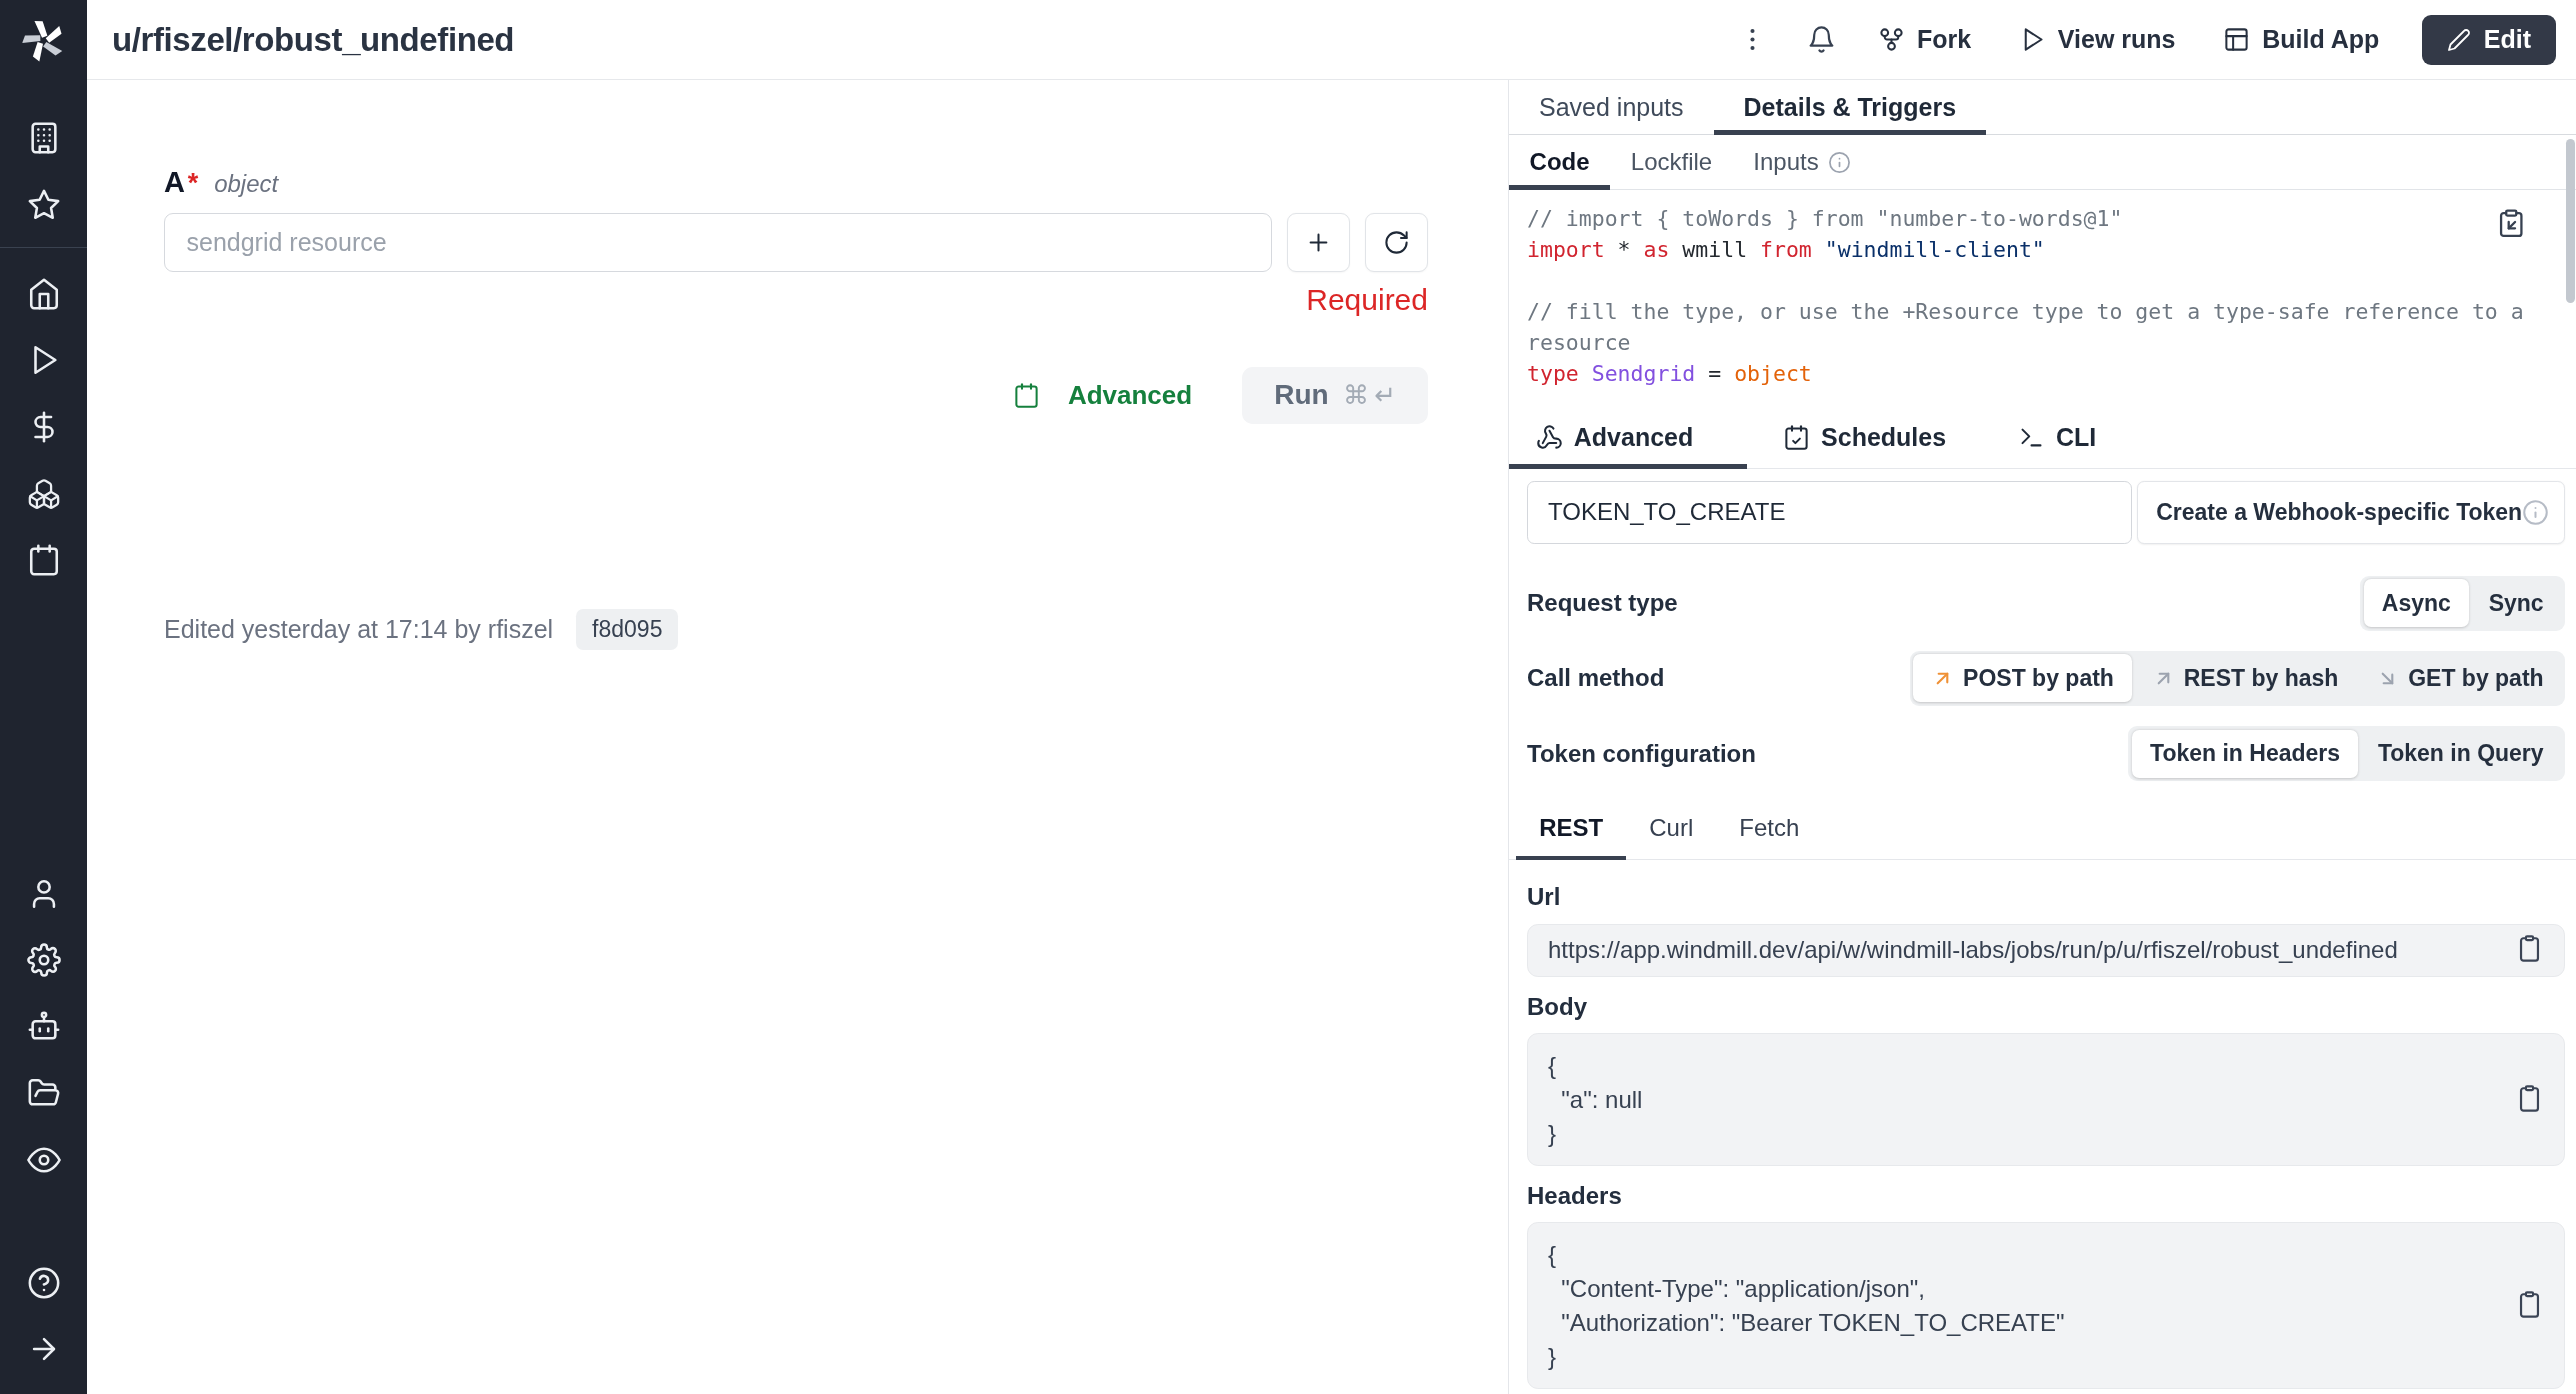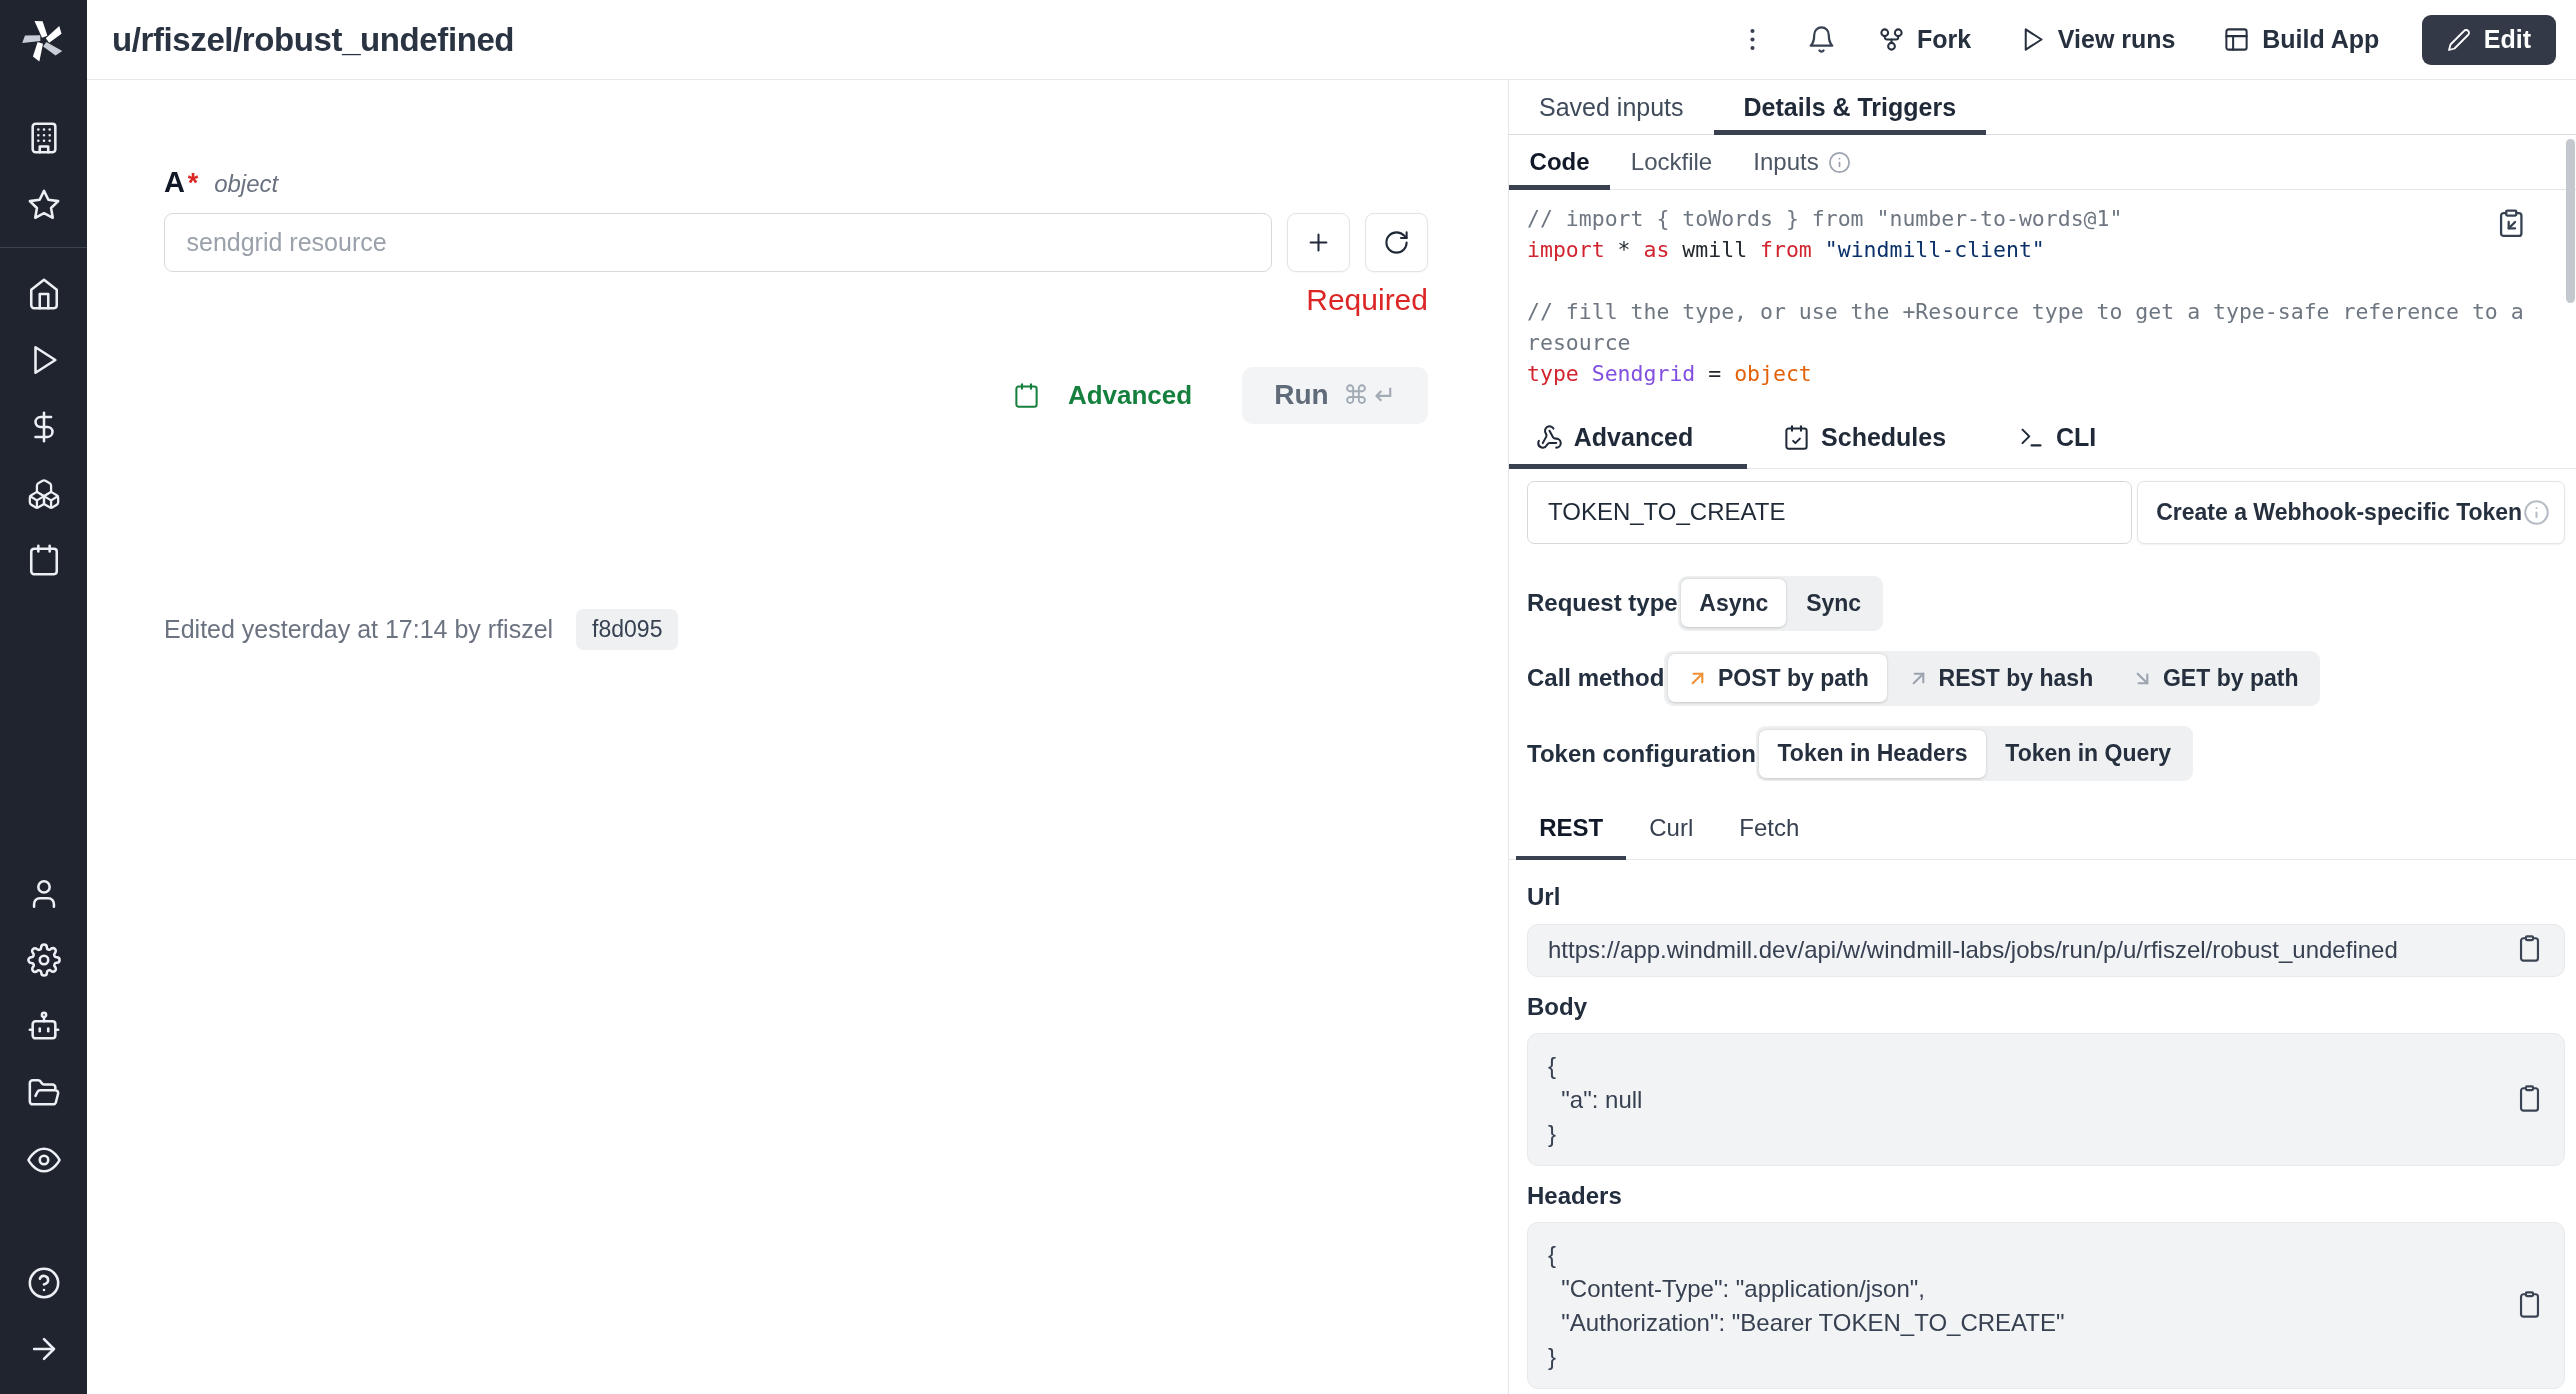--- a/index.html
+++ b/index.html
@@ -92,26 +92,26 @@
           cursor:pointer; position:relative; background:none; border:none; font-family:inherit; }
   .ttab svg { width:27px; height:27px; }
   .ttab.t1 { padding:0 54px 0 27px; }
   .ttab.t2, .ttab.t3 { padding:0 36px; }
   .ttab.active::after { content:""; position:absolute; left:0; right:0; bottom:-0.9px; height:5.4px; background:#394150; }
 
   .token-row { display:flex; justify-content:space-between; align-items:center; padding:0 10.8px 0 18px; margin-top:11.7px; }
   .token-input { width:605px; height:63px; border:0.9px solid #d4d7dc; border-radius:7.2px; padding:0 20px;
                  font-family:inherit; font-size:24px; color:#1f2937; outline:none; }
   .create-token-btn { width:428px; height:63px; background:#fff; border:0.9px solid #e3e5e9; border-radius:7.2px;
-                      box-shadow:0 0.9px 1.8px rgba(0,0,0,0.06); display:flex; align-items:center; justify-content:space-between;
+                      box-shadow:0 0.9px 1.8px rgba(0,0,0,0.06); display:flex; align-items:center; 
                       padding:0 14.3px 0 18px; cursor:pointer; font-family:inherit; }
   .create-token-label { font-size:23px; font-weight:bold; color:#252f3e; white-space:nowrap; }
   .create-token-btn .info-ic { width:27px; height:27px; color:#b6bcc6; }
 
-  .setting-row { display:flex; align-items:center; padding:0 10.8px 0 18px; }
+  .setting-row { display:flex; justify-content:space-between; align-items:center; padding:0 10.8px 0 18px; }
   .setting-row.r1 { margin-top:32px; } .setting-row.r2 { margin-top:20px; } .setting-row.r3 { margin-top:20px; }
   .setting-label { font-size:24px; font-weight:600; color:#232e3e; }
   .toggle-group { background:#eef0f2; border-radius:9px; padding:3.6px; display:flex; gap:1.8px; }
   .toggle-opt { border:none; background:transparent; border-radius:7.2px; height:48px; padding:0 18px;
                 display:flex; align-items:center; gap:9px; font-family:inherit; font-size:23px; font-weight:bold;
                 color:#252f3e; cursor:pointer; white-space:nowrap; }
   .toggle-opt.selected { background:#fff; box-shadow:0 0.9px 2.7px rgba(0,0,0,0.18); }
   .toggle-opt svg { width:23px; height:23px; color:#9ca3af; }
   .toggle-opt.selected svg.arrow-orange { color:#ef9136; }
 

